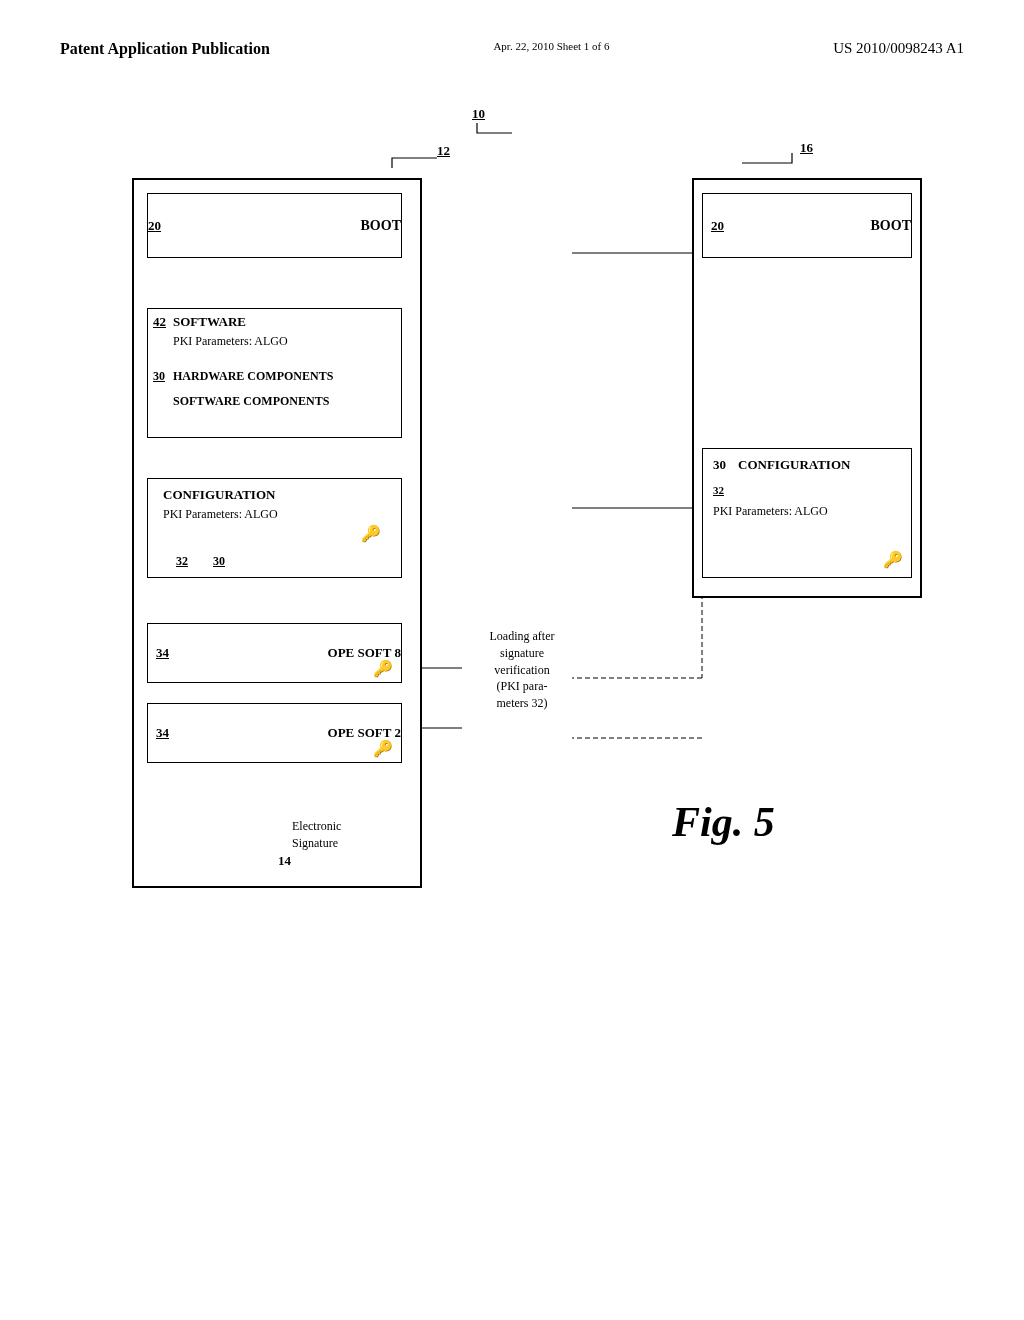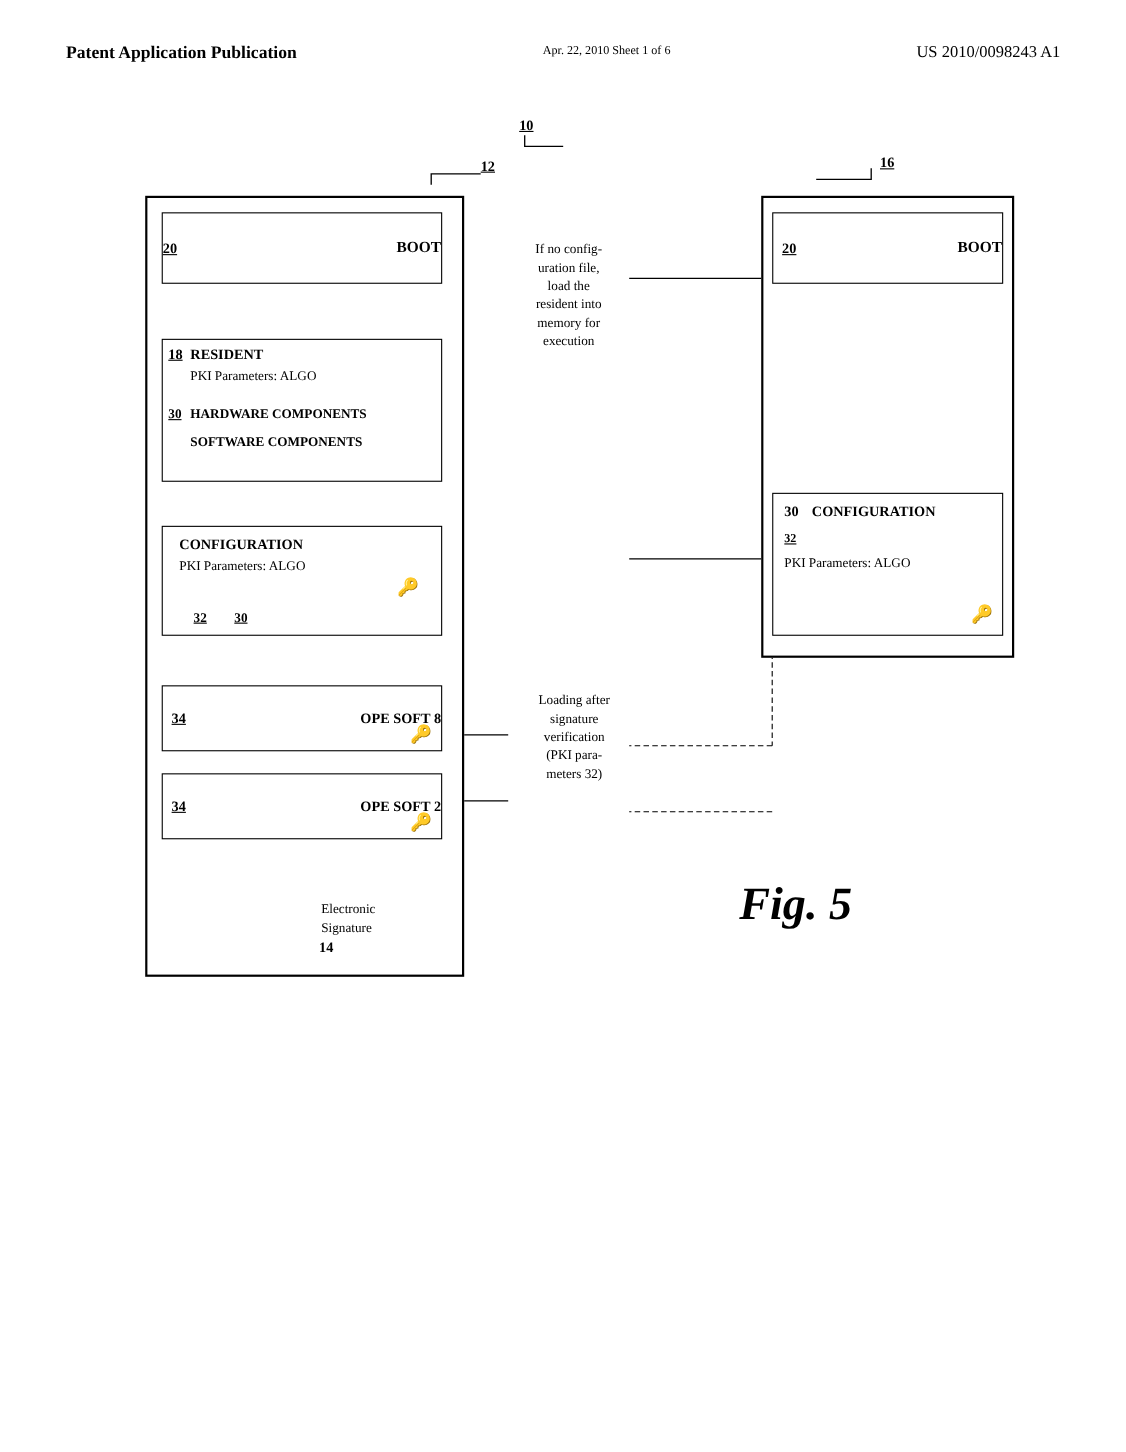--- a/index.html
+++ b/index.html
@@ -124,22 +124,22 @@
 
     <div class="box" style="left:50px; top:100px; width:290px; height:710px; border:2px solid #000;">
     </div>
 
     <div class="box" style="left:65px; top:115px; width:255px; height:65px;">
       <span class="ref-num" style="position:relative; top:0; left:0; margin-right:auto; font-size:13px;">20</span>
       <span style="font-weight:bold; font-size:14px;">BOOT</span>
     </div>
 
     <div style="position:absolute; left:65px; top:230px; width:255px; height:130px; border:1.5px solid #000;">
-      <div style="position:absolute; top:5px; left:5px; font-size:13px; text-decoration:underline; font-weight:bold;">18</div>
-      <div style="position:absolute; top:5px; left:25px; font-size:13px; font-weight:bold;">RESIDENT</div>
+      <div style="position:absolute; top:5px; left:5px; font-size:13px; text-decoration:underline; font-weight:bold;">42</div>
+      <div style="position:absolute; top:5px; left:25px; font-size:13px; font-weight:bold;">SOFTWARE</div>
       <div style="position:absolute; top:25px; left:25px; font-size:12px;">PKI Parameters: ALGO</div>
 
       <div style="position:absolute; top:60px; left:5px; font-size:12px; text-decoration:underline; font-weight:bold;">30</div>
       <div style="position:absolute; top:60px; left:25px; font-size:12px; font-weight:bold;">HARDWARE COMPONENTS</div>
       <div style="position:absolute; top:85px; left:25px; font-size:12px; font-weight:bold;">SOFTWARE COMPONENTS</div>
     </div>
 
     <div style="position:absolute; left:65px; top:400px; width:255px; height:100px; border:1.5px solid #000;">
       <div style="position:absolute; top:8px; left:15px; font-size:13px; font-weight:bold;">CONFIGURATION</div>
       <div style="position:absolute; top:28px; left:15px; font-size:12px;">PKI Parameters: ALGO</div>
@@ -172,31 +172,28 @@
     </div>
 
     <div style="position:absolute; left:620px; top:370px; width:210px; height:130px; border:1.5px solid #000;">
       <div style="position:absolute; top:8px; left:10px; font-size:13px; font-weight:bold;">30</div>
       <div style="position:absolute; top:8px; left:35px; font-size:13px; font-weight:bold;">CONFIGURATION</div>
       <div style="position:absolute; top:35px; left:10px; font-size:11px; text-decoration:underline; font-weight:bold;">32</div>
       <div style="position:absolute; top:55px; left:10px; font-size:12px;">PKI Parameters: ALGO</div>
       <div style="position:absolute; bottom:8px; right:8px; font-size:16px;">🔑</div>
     </div>
 
-    <div style="position:absolute; left:370px; top:140px; width:130px; font-size:12px; line-height:1.4; text-align:center;">
-      If no config-<br>uration file,<br>load the<br>resident into<br>memory for<br>execution
-    </div>
 
 
     <div style="position:absolute; left:380px; top:550px; width:120px; font-size:12px; line-height:1.4; text-align:center;">
       Loading after<br>signature<br>verification<br>(PKI para-<br>meters 32)
     </div>
 
     <div style="position:absolute; left:210px; top:740px; font-size:12px; line-height:1.4;">
       Electronic<br>Signature
     </div>
 
-    <div style="position:absolute; left:208px; top:775px; font-size:13px; font-weight:bold;">14</div>
+    <div style="position:absolute; left:196px; top:775px; font-size:13px; font-weight:bold;">14</div>
 
     <div class="fig-label" style="left:590px; top:720px;">Fig. 5</div>
 
   </div>
 </div>
 
 </body></html>

